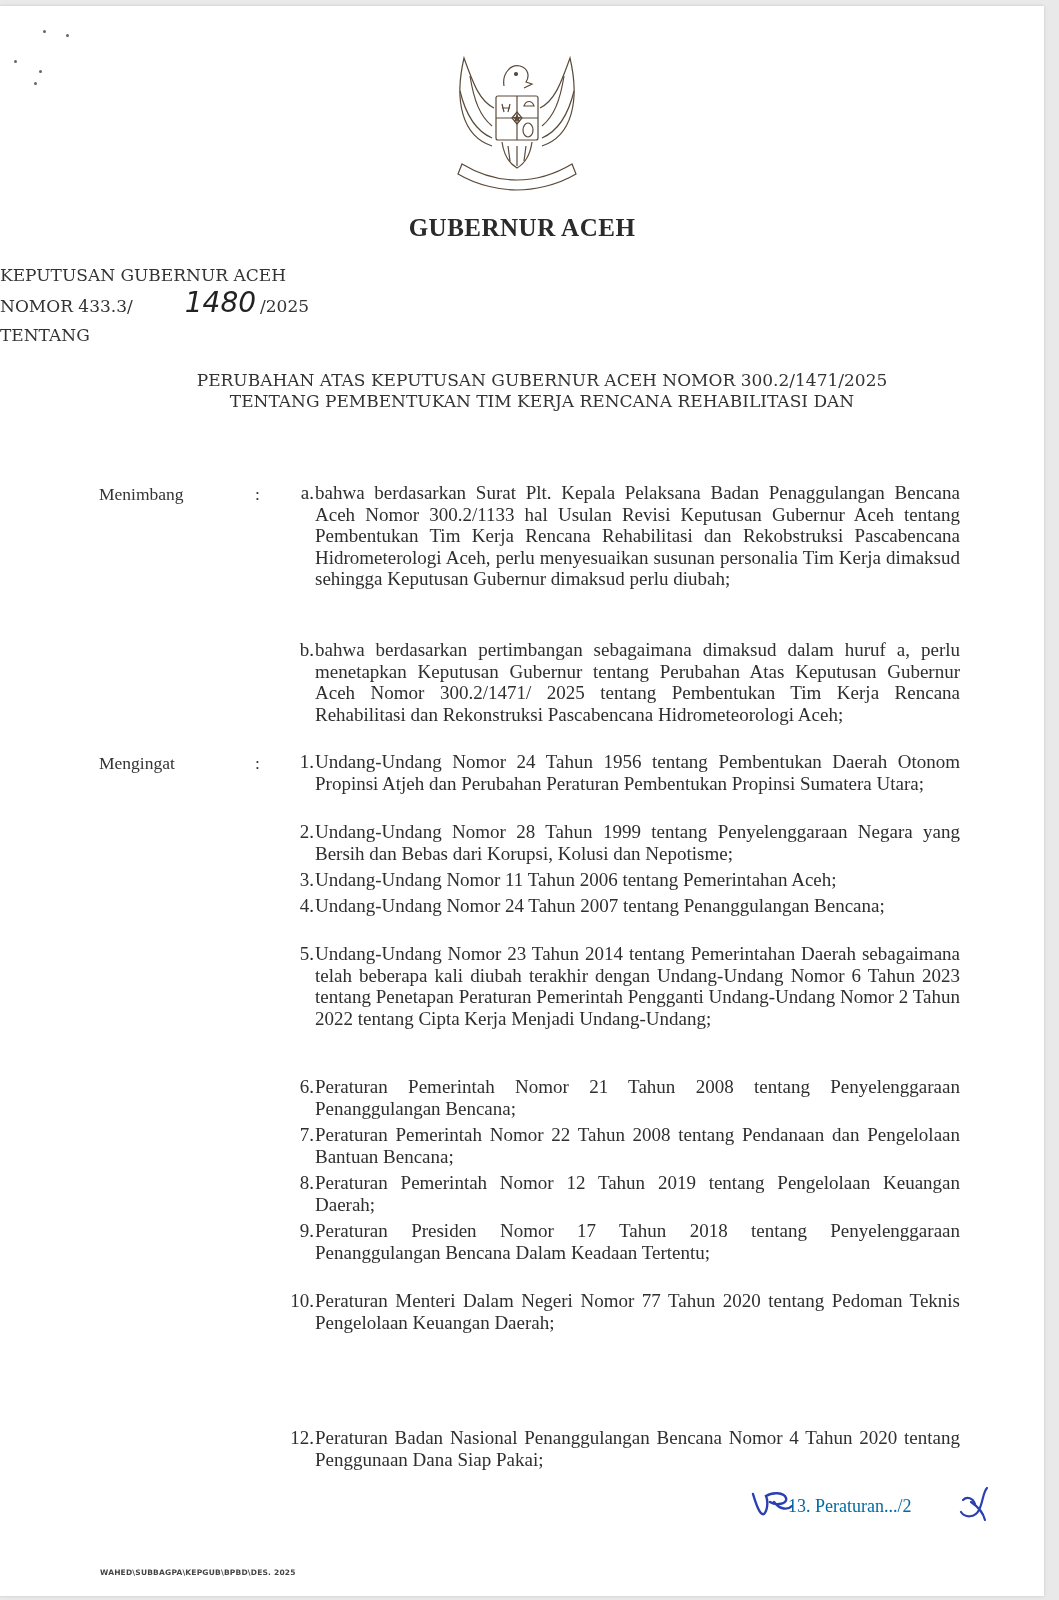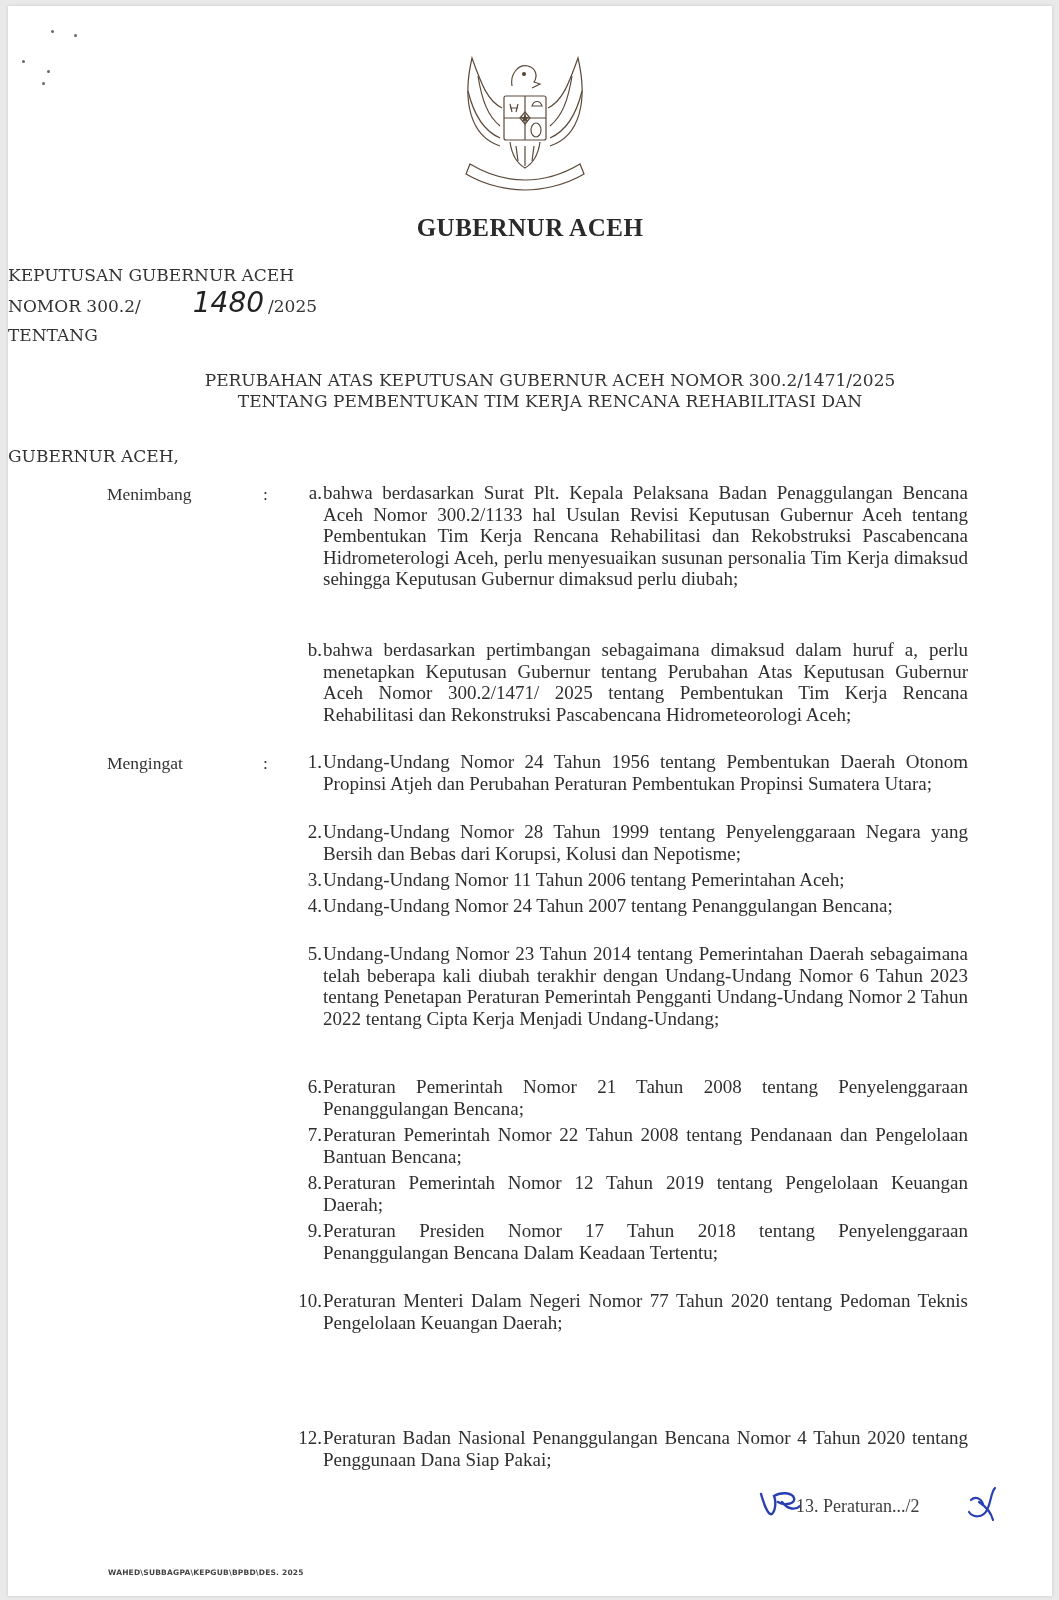--- a/index.html
+++ b/index.html
@@ -5,21 +5,21 @@
   html, body { margin: 0; padding: 0; }
   body {
     width: 1059px; height: 1600px;
     background: #e9e9e9;
     position: relative;
     overflow: hidden;
     font-family: "DejaVu Serif", "Liberation Serif", serif;
     color: #2a2a2a;
   }
   .page {
-    position: absolute; left: 8px; top: 6px;
+    position: absolute; left: 0; top: 6px;
     width: 1044px; height: 1590px;
     background: #ffffff;
     box-shadow: 0 0 3px rgba(0,0,0,0.15);
   }
   .specks span {
     position: absolute; width: 3px; height: 3px; border-radius: 50%;
     background: #666;
   }
   .emblem {
     position: absolute; left: 452px; top: 40px; width: 130px; height: 150px;
@@ -59,21 +59,21 @@
     font-size: 19px; line-height: 21.6px; color: #2f2f2f;
   }
   .item .num {
     position: absolute; left: 0; top: 0; width: 44px; text-align: right;
   }
   .item .txt {
     margin-left: 45px; text-align: justify;
   }
   .next-page {
     position: absolute; left: 788px; top: 1490px;
-    font-size: 18px; color: #404040; font-family: "Liberation Serif", serif;
+    font-size: 18px; color: #0369a1; font-family: "Liberation Serif", serif;
   }
   .paraf-1 { position: absolute; left: 750px; top: 1482px; width: 44px; height: 34px; }
   .paraf-2 { position: absolute; left: 953px; top: 1478px; width: 40px; height: 40px; }
   .footer-code {
     position: absolute; left: 100px; top: 1562px;
     font-family: "DejaVu Sans", sans-serif; font-weight: bold;
     font-size: 7.5px; color: #444; letter-spacing: 0.2px;
   }
 </style>
 </head>
@@ -115,30 +115,29 @@
       <path d="M56 100 L58 115 M65 100 L65 120 M74 100 L72 115"></path>
 
       <path d="M10 118 C30 130 50 134 65 134 C80 134 100 130 120 118 L124 128 C104 140 80 144 65 144 C50 144 26 140 6 128 Z"></path>
     </g>
   </svg>
 
   <div class="title">GUBERNUR ACEH</div>
 
   <div class="center-line" style="top:259px">KEPUTUSAN GUBERNUR ACEH</div>
   <div class="center-line decree-number" style="top:280px">
-    <span>NOMOR 300.2/</span><span class="handwritten">1480</span><span>/2025</span>
+    <span>NOMOR 433.3/</span><span class="handwritten">1480</span><span>/2025</span>
   </div>
   <div class="center-line" style="top:319px">TENTANG</div>
 
   <div class="subject">
     <div>PERUBAHAN ATAS KEPUTUSAN GUBERNUR ACEH NOMOR 300.2/1471/2025</div>
     <div>TENTANG PEMBENTUKAN TIM KERJA RENCANA REHABILITASI DAN</div>
   </div>
 
-  <div class="center-line" style="top:440px">GUBERNUR ACEH,</div>
 
   <div class="section-label" style="top:478px">Menimbang</div>
   <div class="colon" style="top:478px">:</div>
 
   <div class="item" style="top:476px">
     <span class="num">a.</span>
     <div class="txt">bahwa berdasarkan Surat Plt. Kepala Pelaksana Badan Penaggulangan Bencana Aceh Nomor 300.2/1133 hal Usulan Revisi Keputusan Gubernur Aceh tentang Pembentukan Tim Kerja Rencana Rehabilitasi dan Rekobstruksi Pascabencana Hidrometerologi Aceh, perlu menyesuaikan susunan personalia Tim Kerja dimaksud sehingga Keputusan Gubernur dimaksud perlu diubah;</div>
   </div>
   <div class="item" style="top:633px">
     <span class="num">b.</span>

